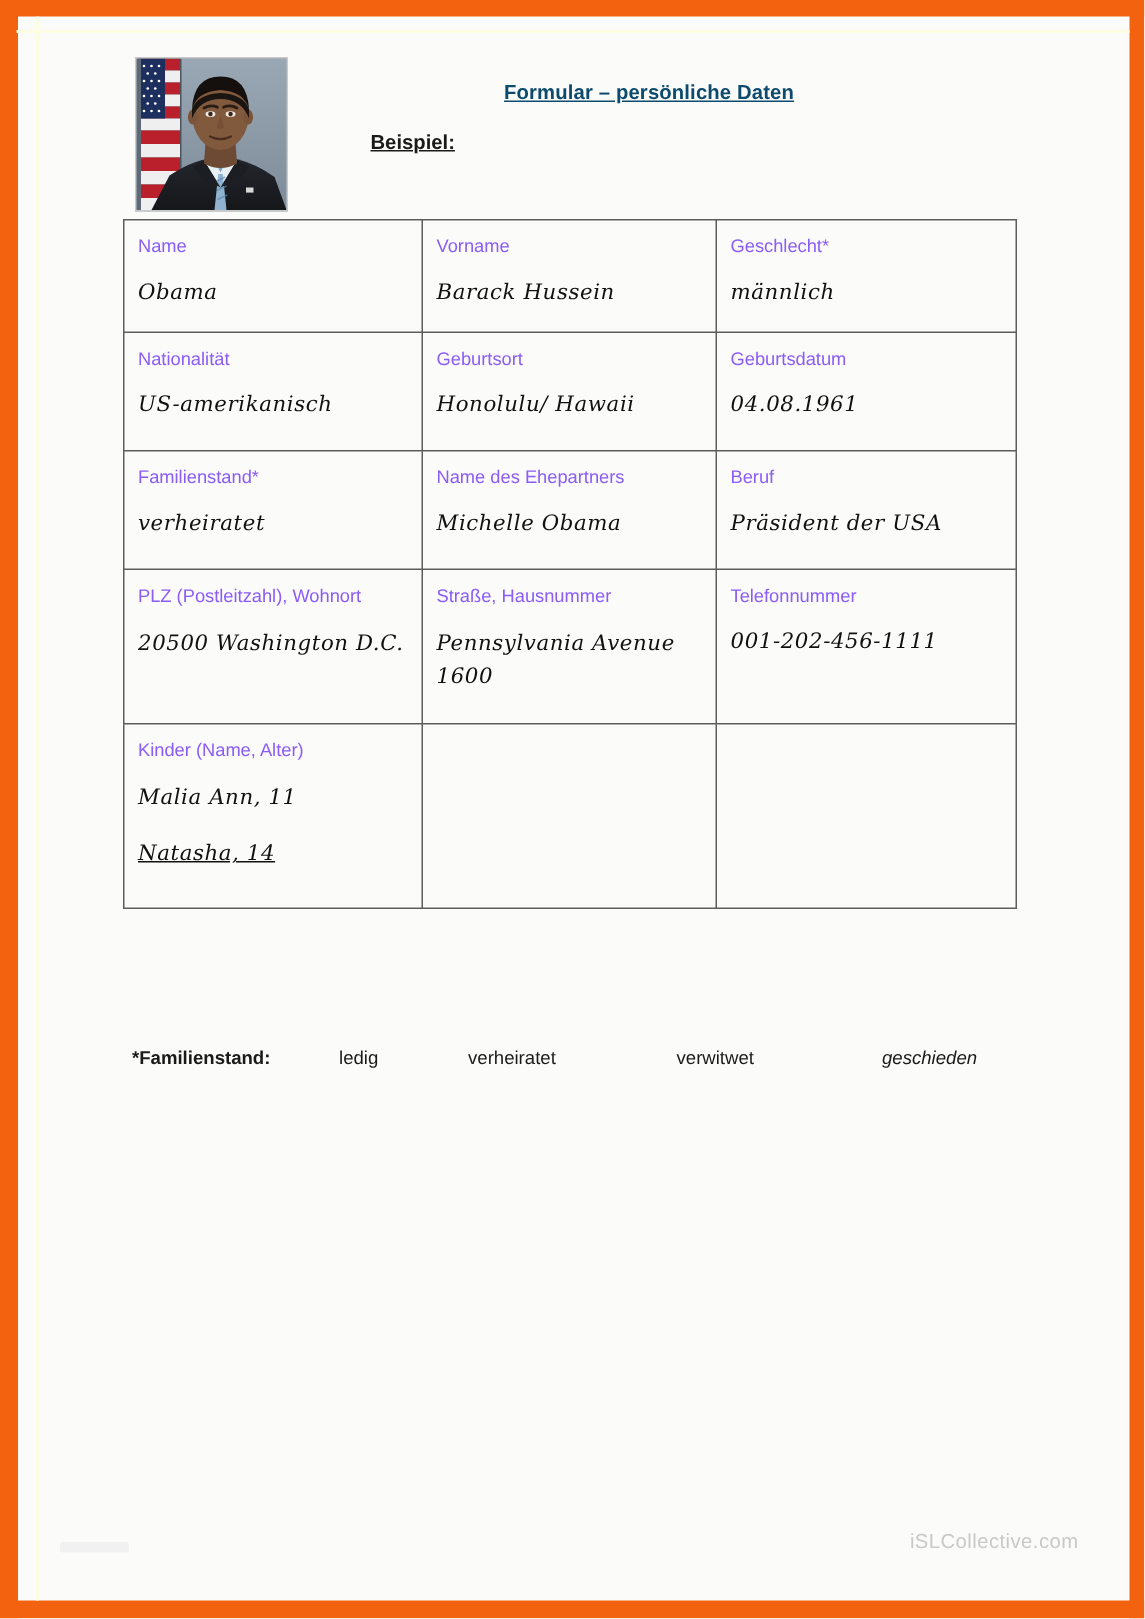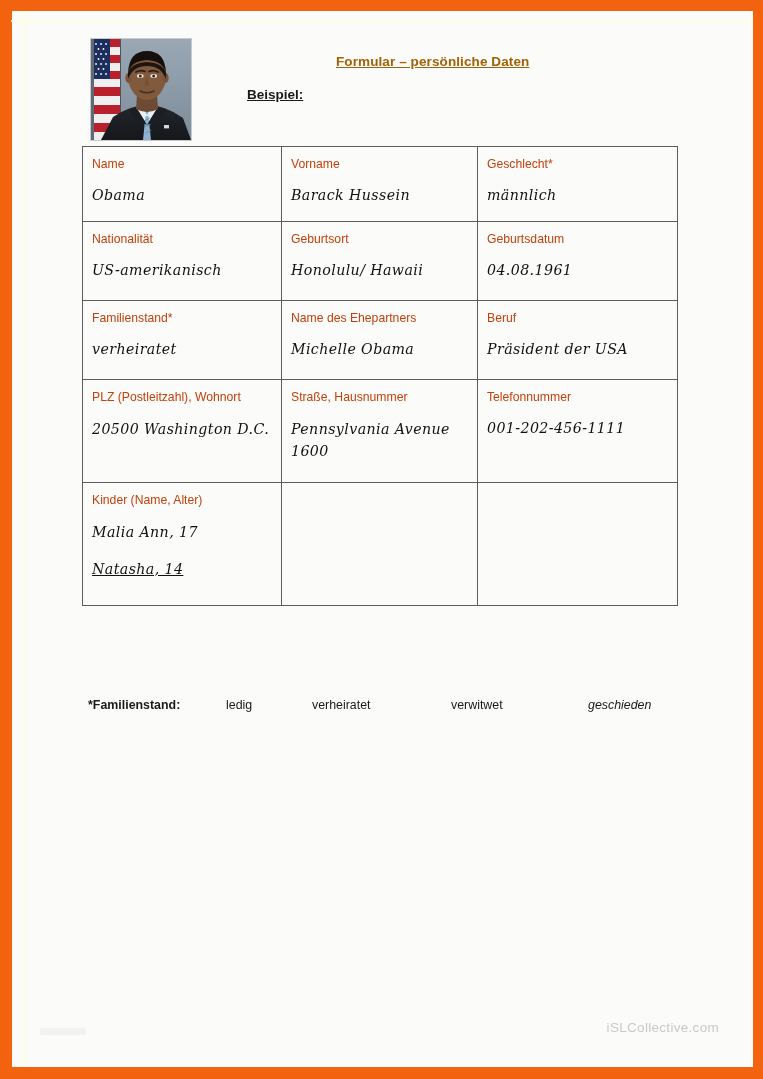--- a/index.html
+++ b/index.html
@@ -48,21 +48,21 @@
     background: #8e9aa6;
     overflow: hidden;
   }
   .photo svg { display: block; }
 
   .doc-title {
     position: absolute;
     left: 336px; top: 54px;
     font-size: 13.5px;
     font-weight: bold;
-    color: #a16207;
+    color: #0c4a6e;
     text-decoration: underline;
     white-space: nowrap;
     letter-spacing: 0.1px;
   }
   .example-label {
     position: absolute;
     left: 247px; top: 87px;
     font-size: 13.5px;
     font-weight: bold;
     color: #1a1a1a;
@@ -84,21 +84,21 @@
     padding: 10px 9px 12px 9px;
     background: #fbfbf9;
   }
   .col-a { width: 199px; }
   .col-b { width: 196px; }
   .col-c { width: 200px; }
 
   .fld-label {
     font-family: "Liberation Sans", sans-serif;
     font-size: 12.2px;
-    color: #c2410c;
+    color: #8b5cf6;
     line-height: 15px;
     white-space: nowrap;
   }
   .fld-value {
     font-family: "DejaVu Serif", "Liberation Serif", serif;
     font-style: italic;
     font-size: 14.2px;
     color: #111111;
     line-height: 20px;
     margin-top: 13px;
@@ -330,21 +330,21 @@
           <div class="fld-value two-line">Pennsylvania Avenue 1600</div>
         </td>
         <td>
           <div class="fld-label">Telefonnummer</div>
           <div class="fld-value">001-202-456-1111</div>
         </td>
       </tr>
       <tr class="row-5">
         <td>
           <div class="fld-label">Kinder (Name, Alter)</div>
-          <div class="fld-value kid-1">Malia Ann, 17</div>
+          <div class="fld-value kid-1">Malia Ann, 11</div>
           <div class="fld-value kid-2">Natasha, 14</div>
         </td>
         <td></td>
         <td></td>
       </tr>
     </tbody>
   </table>
 
   <div class="footnotes">
     <div class="fn-row">

